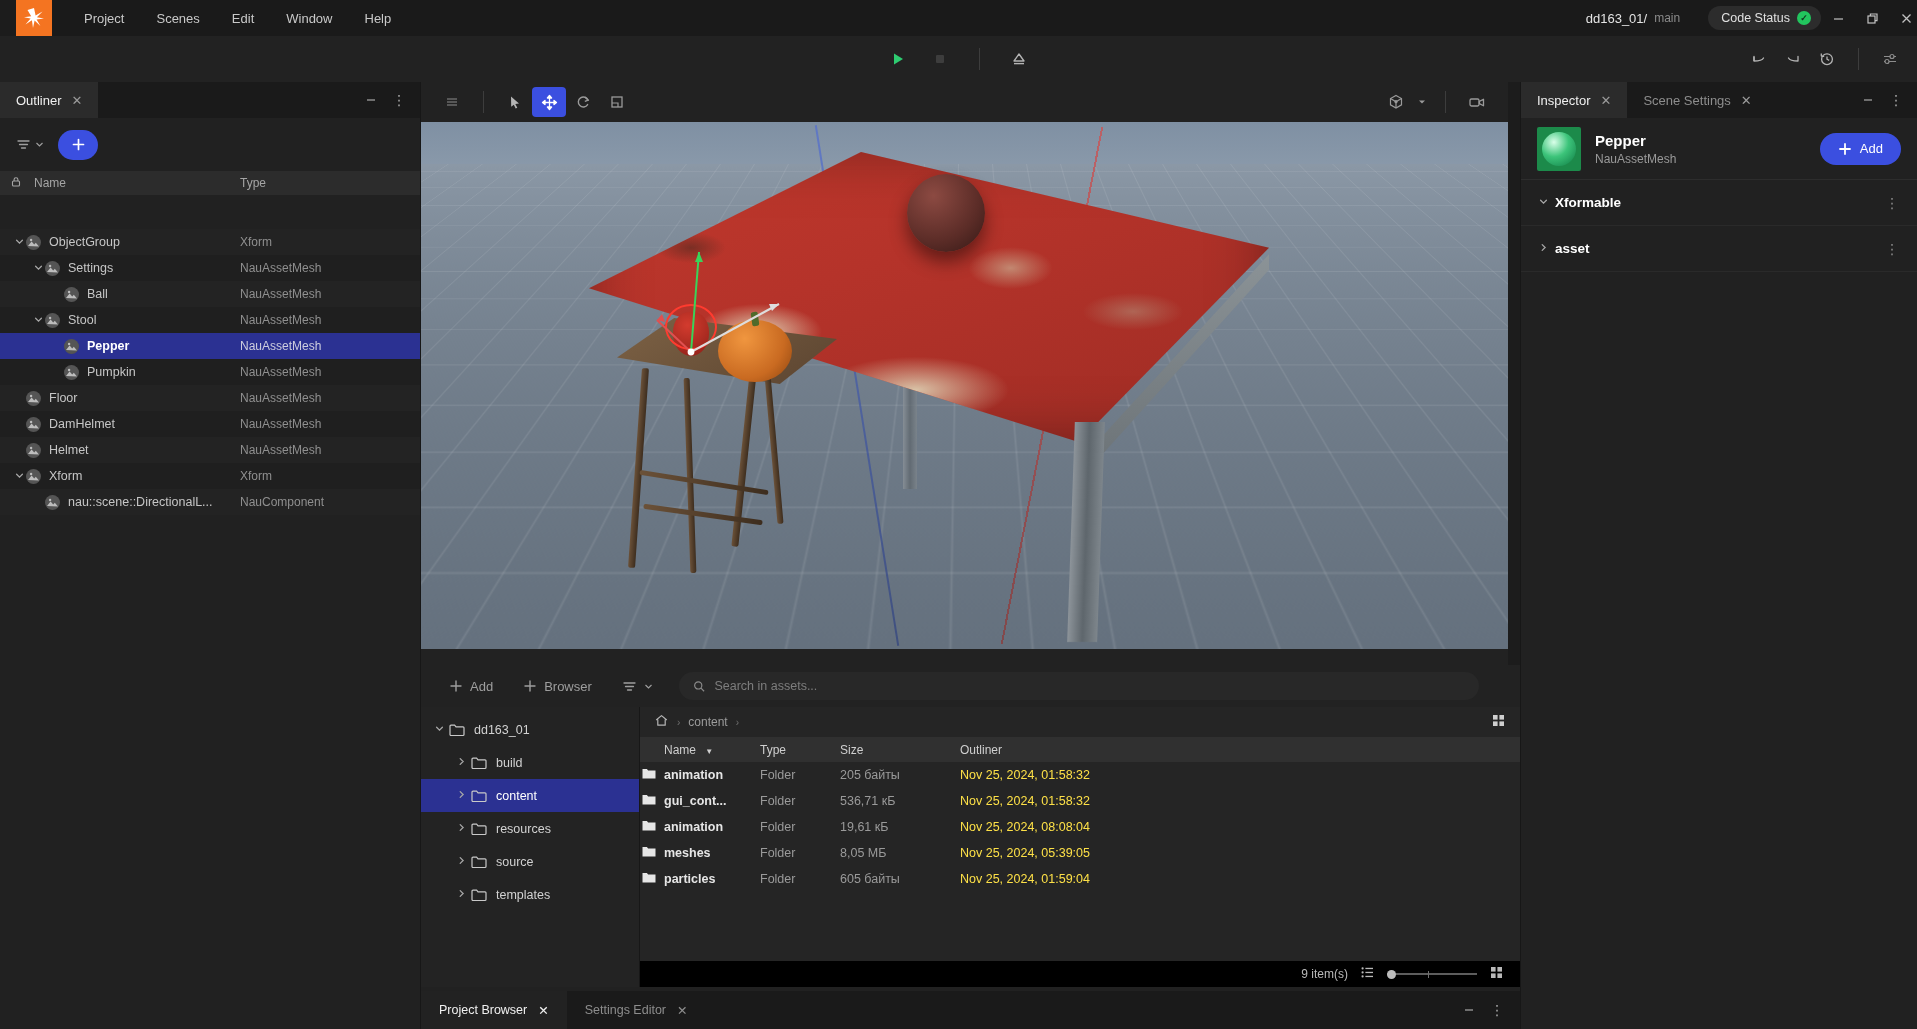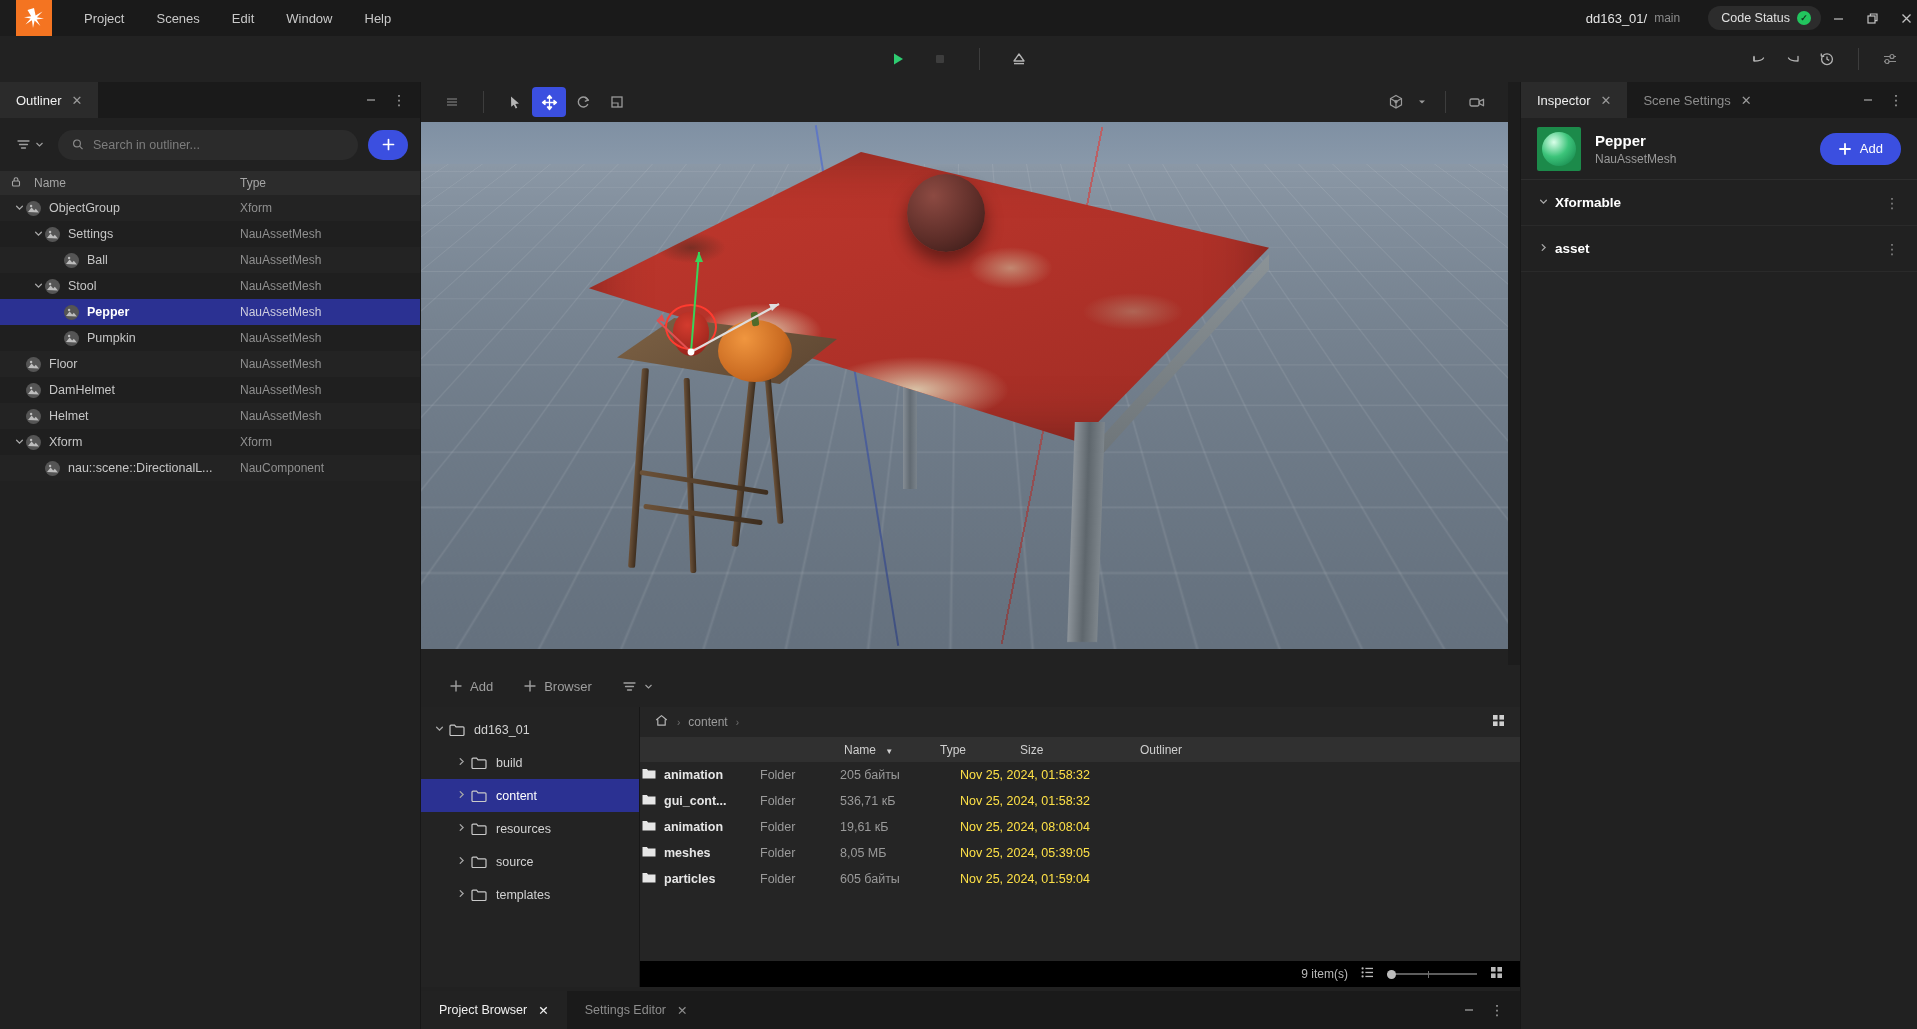--- a/index.html
+++ b/index.html
@@ -113,21 +113,21 @@
   }
 
   .tree-head{
     height:24px; background:#2c2c2c; display:flex; align-items:center;
     font-size:12px; color:#a5a5a5; position:relative;
   }
   .tree-head .lock{ width:32px; text-align:center; }
   .tree-head .c-name{ padding-left:2px; }
   .tree-head .c-type{ position:absolute; left:240px; }
 
-  .tree{ background:#ef4444; }
+  .tree{ background:#ef4444;margin-top:34px; }
   .trow{
     height:26px; display:flex; align-items:center; position:relative;
     font-size:12.5px; cursor:pointer;
   }
   .trow:nth-child(odd){ background:#232323; }
   .trow:nth-child(even){ background:#1f1f1f; }
   .trow.selected, .trow.selected:hover{ background:#2b3192; }
   .trow .caret{
     width:14px; text-align:center; color:#9b9b9b; font-size:9px; flex:0 0 14px;
   }
@@ -313,21 +313,21 @@
   .file-pane{ flex:1; background:#252525; position:relative; }
   .crumbbar{
     height:30px; display:flex; align-items:center; padding:0 14px; gap:8px;
     background:#252525; font-size:12px; color:#9b9b9b;
   }
   .crumbbar .sep{ color:#6f6f6f; font-size:10px; }
   .crumb{ cursor:pointer; }
   .grid-toggle{ margin-left:auto; cursor:pointer; }
   .filehead{
     height:25px; background:#303030; display:flex; align-items:center;
-    font-size:12px; color:#cfcfcf;justify-content:center;
+    font-size:12px; color:#cfcfcf;
   }
   .filehead .ch{ flex:0 0 auto; }
   .c1{ width:120px; padding-left:24px; }
   .c2{ width:80px; }
   .c3{ width:120px; }
   .c4{ width:200px; }
   .filerow{
     height:26px; display:flex; align-items:center; font-size:12.5px;
     cursor:pointer;
   }
@@ -477,27 +477,20 @@
   </div>
 
   <div class="searchrow">
     <div class="filter-btn">
       <svg width="15" height="15" viewBox="0 0 15 15">
         <path d="M2 4 H13 M3.5 7.5 H11.5 M5.5 11 H9.5" stroke="#9e9e9e" stroke-width="1.3" stroke-linecap="round"></path>
       </svg>
       <svg width="9" height="9" viewBox="0 0 9 9">
         <path d="M1.5 3 L4.5 6 L7.5 3" fill="none" stroke="#9e9e9e" stroke-width="1.2"></path>
       </svg>
-    </div>
-    <div class="searchbox">
-      <svg width="13" height="13" viewBox="0 0 13 13">
-        <circle cx="5.4" cy="5.4" r="3.7" fill="none" stroke="#8b8b8b" stroke-width="1.2"></circle>
-        <path d="M8.2 8.2 L11.4 11.4" stroke="#8b8b8b" stroke-width="1.2"></path>
-      </svg>
-      <input placeholder="Search in outliner..." style="">
     </div>
     <div class="add-round">
       <svg width="15" height="15" viewBox="0 0 15 15">
         <path d="M7.5 2.5 V12.5 M2.5 7.5 H12.5" stroke="#fff" stroke-width="1.7" stroke-linecap="round"></path>
       </svg>
     </div>
   </div>
 
   <div class="tree-head">
     <span class="lock">
@@ -826,20 +819,27 @@
       </svg>
       <span>Browser</span>
     </div>
     <div class="abtn">
       <svg width="15" height="15" viewBox="0 0 15 15">
         <path d="M2 4 H13 M3.5 7.5 H11.5 M5.5 11 H9.5" stroke="#9e9e9e" stroke-width="1.3" stroke-linecap="round"></path>
       </svg>
       <svg width="9" height="9" viewBox="0 0 9 9">
         <path d="M1.5 3 L4.5 6 L7.5 3" fill="none" stroke="#9e9e9e" stroke-width="1.2"></path>
       </svg>
+    </div>
+    <div class="asearch">
+      <svg width="13" height="13" viewBox="0 0 13 13">
+        <circle cx="5.4" cy="5.4" r="3.7" fill="none" stroke="#8b8b8b" stroke-width="1.2"></circle>
+        <path d="M8.2 8.2 L11.4 11.4" stroke="#8b8b8b" stroke-width="1.2"></path>
+      </svg>
+      <input placeholder="Search in assets..." style="">
     </div>
   </div>
 
   <div class="assets-body">
     <div class="folder-tree" id="folder-tree">
         <div class="frow">
           <span style="width:0px;flex:0 0 0px"></span>
           <span class="fcaret"><svg width="9" height="9" viewBox="0 0 9 9">
               <path d="M1.6 3.2 L4.5 6.1 L7.4 3.2" fill="none" stroke="#a6a6a6" stroke-width="1.3" stroke-linecap="round"></path>
             </svg></span>

